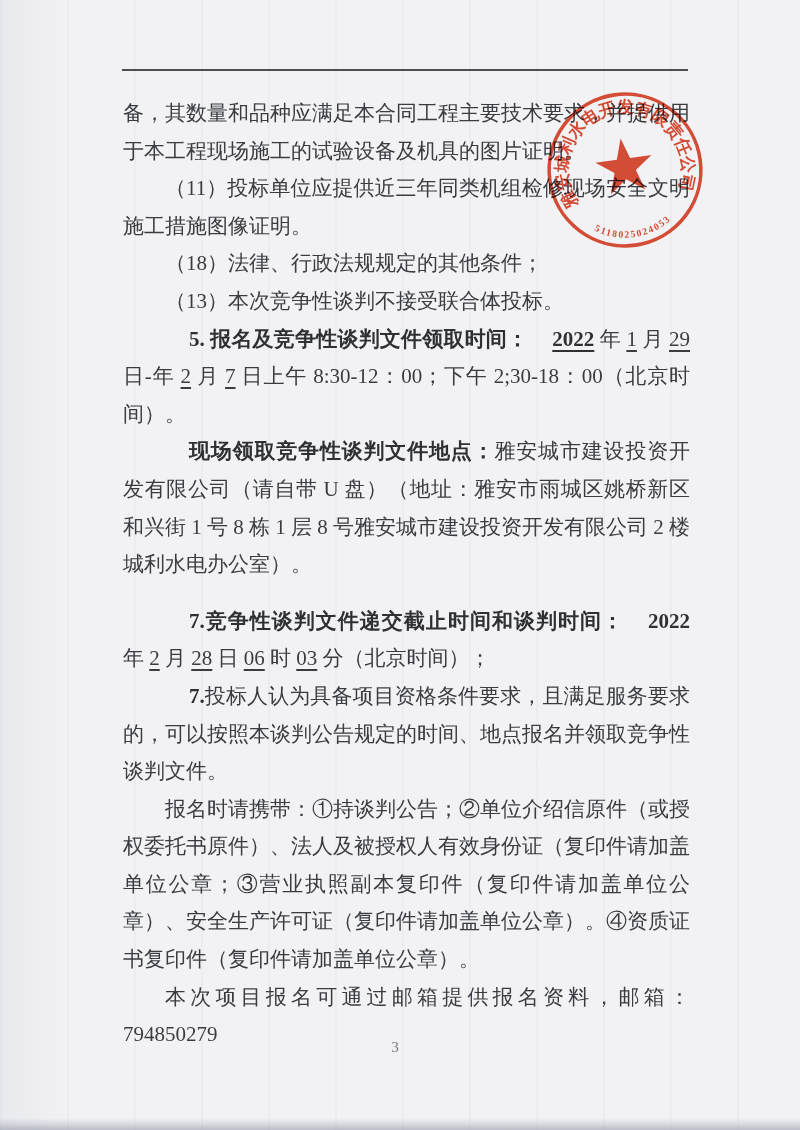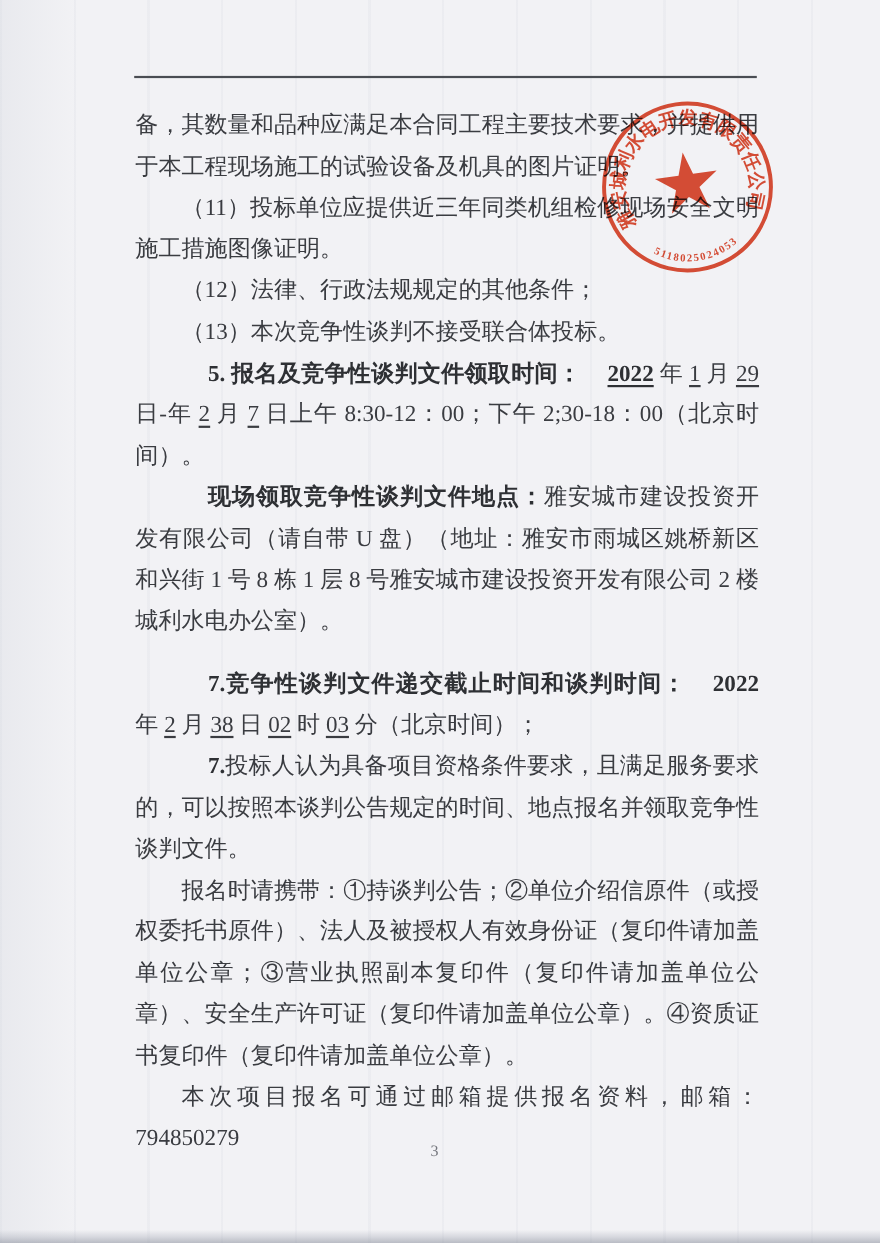--- a/index.html
+++ b/index.html
@@ -66,25 +66,25 @@
 </head>
 <body>
 
 <div class="page">
 
   <div class="divider"></div>
 
   <div class="doc">
       <div class="para noindent"><span>备，其数量和品种应满足本合同工程主要技术要求，并提供用于本工程现场施工的试验设备及机具的图片证明。</span></div>
       <div class="para"><span>（11）投标单位应提供近三年同类机组检修现场安全文明施工措施图像证明。</span></div>
-      <div class="para"><span>（12）法律、行政法规规定的其他条件；</span></div>
+      <div class="para"><span>（18）法律、行政法规规定的其他条件；</span></div>
       <div class="para"><span>（13）本次竞争性谈判不接受联合体投标。</span></div>
       <div class="para"><span class="b">5. 报名及竞争性谈判文件领取时间：</span><span class="b u">2022</span><span> 年 </span><span class="u">1</span><span> 月 </span><span class="u">29</span><span> 日-年 </span><span class="u">2</span><span> 月 </span><span class="u">7</span><span> 日上午 8:30-12：00；下午 2;30-18：00（北京时间）。</span></div>
       <div class="para"><span class="b">现场领取竞争性谈判文件地点：</span><span>雅安城市建设投资开发有限公司（请自带 U 盘）（地址：雅安市雨城区姚桥新区和兴街 1 号 8 栋 1 层 8 号雅安城市建设投资开发有限公司 2 楼城利水电办公室）。</span></div>
-      <div class="para gap"><span class="b">7.竞争性谈判文件递交截止时间和谈判时间：</span><span class="b">2022</span><span> 年 </span><span class="u">2</span><span> 月 </span><span class="u">38</span><span> 日 </span><span class="u">02</span><span> 时 </span><span class="u">03</span><span> 分（北京时间）；</span></div>
+      <div class="para gap"><span class="b">7.竞争性谈判文件递交截止时间和谈判时间：</span><span class="b">2022</span><span> 年 </span><span class="u">2</span><span> 月 </span><span class="u">28</span><span> 日 </span><span class="u">06</span><span> 时 </span><span class="u">03</span><span> 分（北京时间）；</span></div>
       <div class="para"><span class="b">7.</span><span>投标人认为具备项目资格条件要求，且满足服务要求的，可以按照本谈判公告规定的时间、地点报名并领取竞争性谈判文件。</span></div>
       <div class="para"><span>报名时请携带：①持谈判公告；②单位介绍信原件（或授权委托书原件）、法人及被授权人有效身份证（复印件请加盖单位公章；③营业执照副本复印件（复印件请加盖单位公章）、安全生产许可证（复印件请加盖单位公章）。④资质证书复印件（复印件请加盖单位公章）。</span></div>
       <div class="para"><span>本次项目报名可通过邮箱提供报名资料，邮箱：794850279</span></div>
     </div>
 
   <svg class="seal" width="164" height="164" viewBox="0 0 160 160" aria-hidden="true">
     <g transform="rotate(-8 80 80)">
       <circle cx="80" cy="80" r="74" fill="none" stroke="#dd4227" stroke-width="3.5"></circle>
       <defs>
         <path id="arc-company" d="M 32.5 109.7 A 56 56 0 1 1 127.5 109.7" fill="none"></path>

